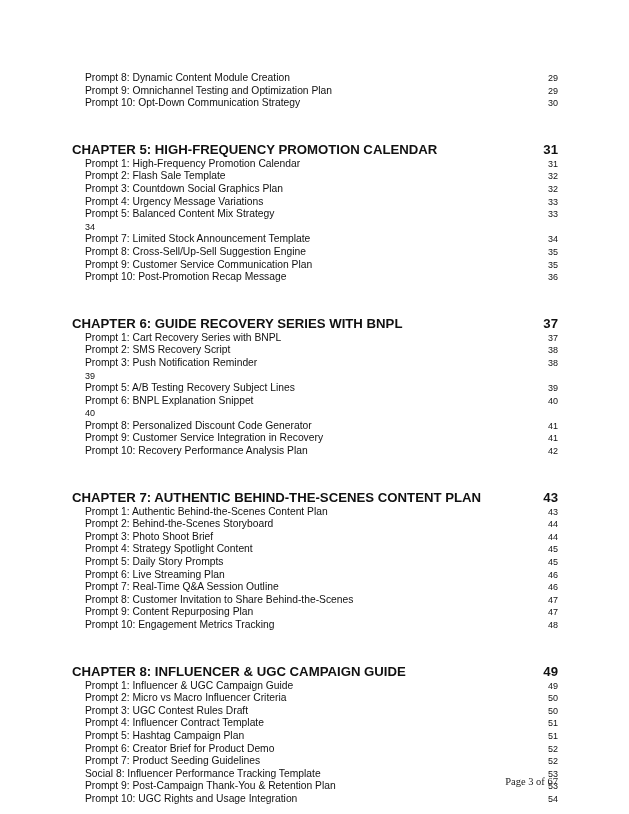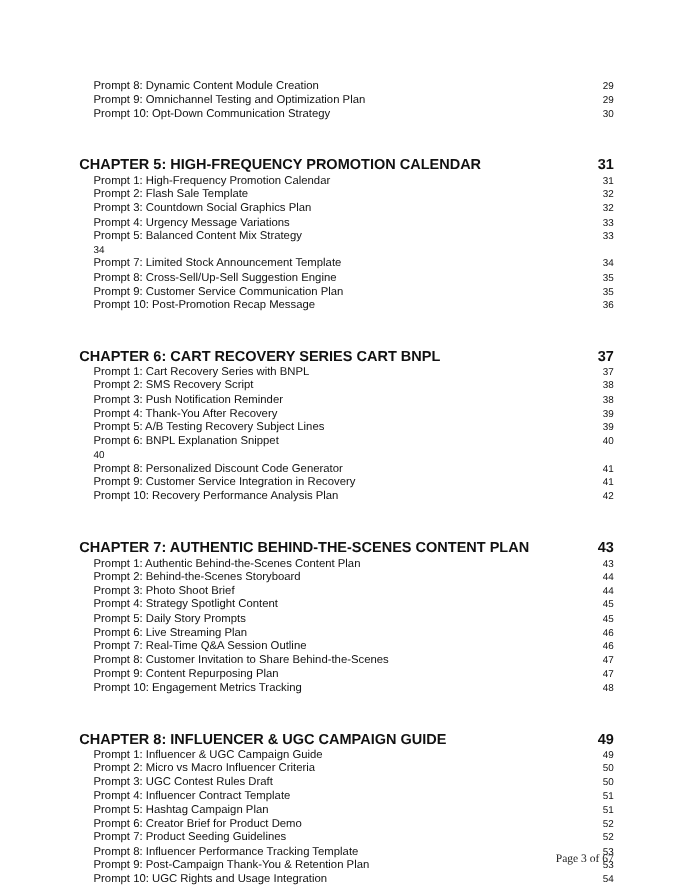--- a/index.html
+++ b/index.html
@@ -75,37 +75,36 @@
           <span class="num">35</span>
         </div>
       <div class="row prompt">
           <span>Prompt 10: Post-Promotion Recap Message</span>
           <span class="num">36</span>
         </div>
     </div>
 
     <div>
       <div class="row chapter">
-          <span>CHAPTER 6: CART RECOVERY SERIES CART BNPL</span>
+          <span>CHAPTER 6: GUIDE RECOVERY SERIES WITH BNPL</span>
           <span class="num">37</span>
         </div>
       <div class="row prompt">
           <span>Prompt 1: Cart Recovery Series with BNPL</span>
           <span class="num">37</span>
         </div>
       <div class="row prompt">
           <span>Prompt 2: SMS Recovery Script</span>
           <span class="num">38</span>
         </div>
       <div class="row prompt">
           <span>Prompt 3: Push Notification Reminder</span>
           <span class="num">38</span>
         </div>
       <div class="row prompt">
-          <span>Prompt 4: Thank-You After Recovery</span>
           <span class="num">39</span>
         </div>
       <div class="row prompt">
           <span>Prompt 5: A/B Testing Recovery Subject Lines</span>
           <span class="num">39</span>
         </div>
       <div class="row prompt">
           <span>Prompt 6: BNPL Explanation Snippet</span>
           <span class="num">40</span>
         </div>
@@ -200,21 +199,21 @@
         </div>
       <div class="row prompt">
           <span>Prompt 6: Creator Brief for Product Demo</span>
           <span class="num">52</span>
         </div>
       <div class="row prompt">
           <span>Prompt 7: Product Seeding Guidelines</span>
           <span class="num">52</span>
         </div>
       <div class="row prompt">
-          <span>Prompt 8: Influencer Performance Tracking Template</span>
+          <span>Social 8: Influencer Performance Tracking Template</span>
           <span class="num">53</span>
         </div>
       <div class="row prompt">
           <span>Prompt 9: Post-Campaign Thank-You &amp; Retention Plan</span>
           <span class="num">53</span>
         </div>
       <div class="row prompt">
           <span>Prompt 10: UGC Rights and Usage Integration</span>
           <span class="num">54</span>
         </div>

